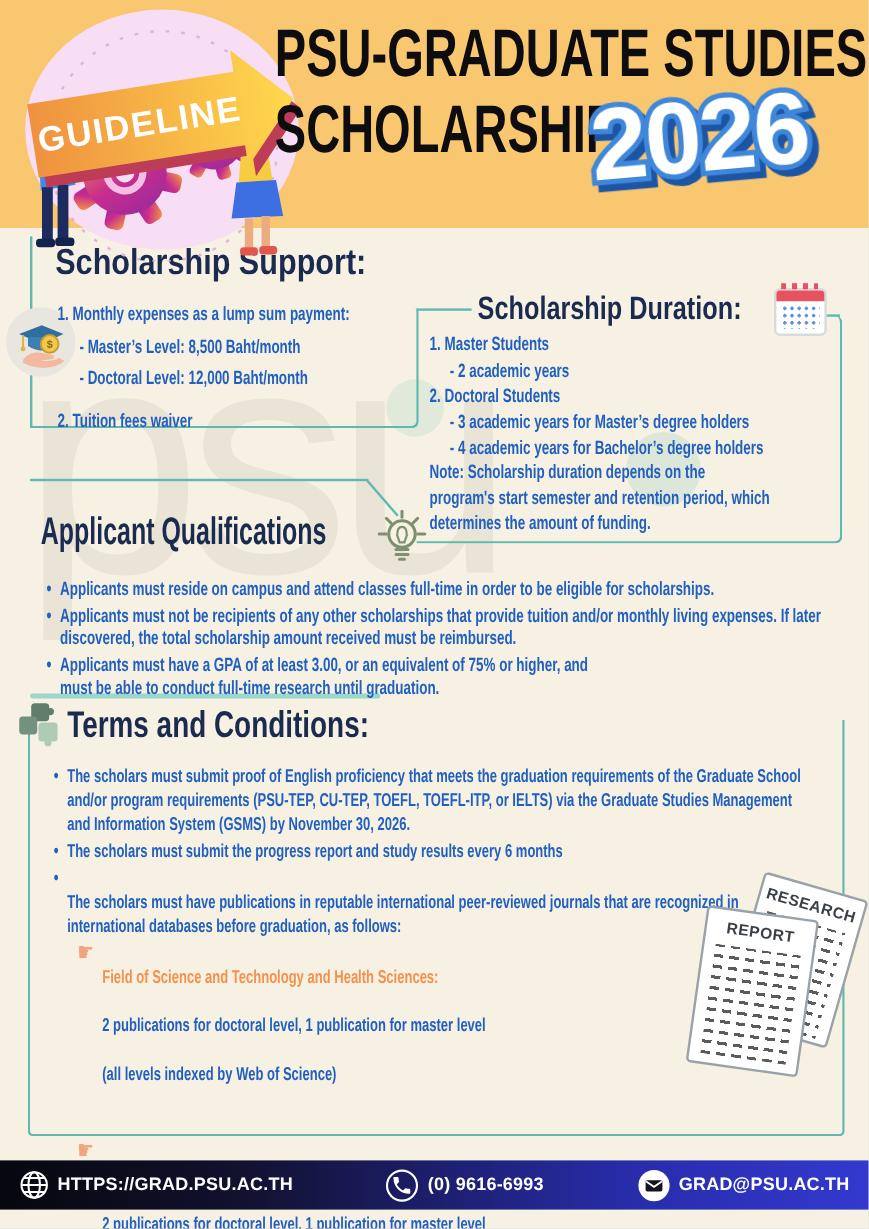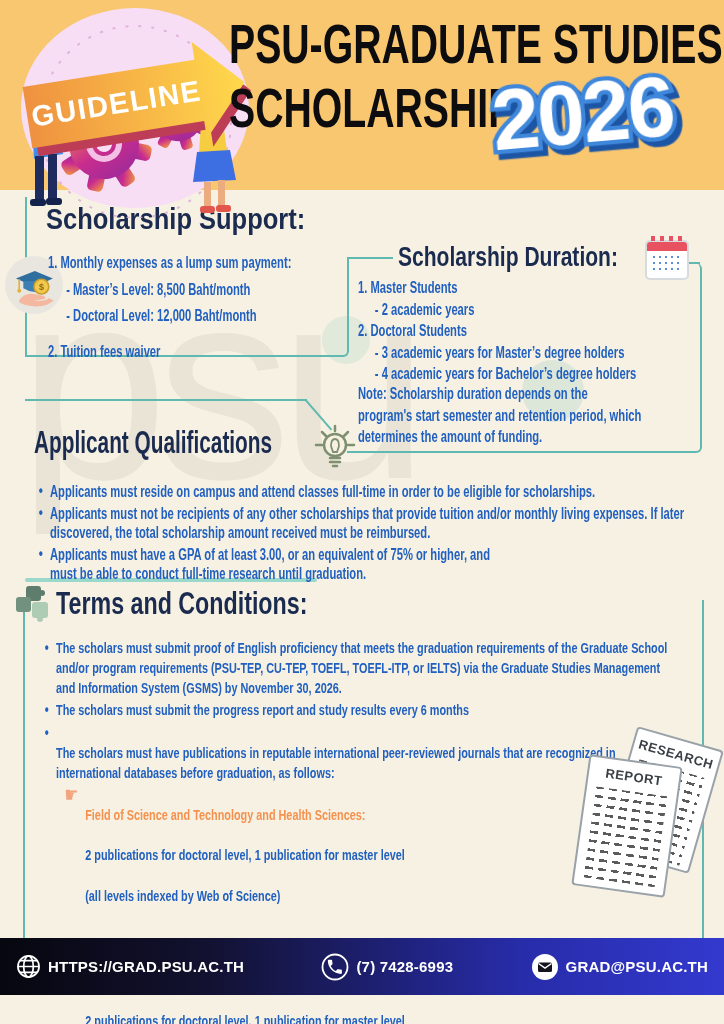--- a/index.html
+++ b/index.html
@@ -88,21 +88,21 @@
       box-sizing:border-box;padding-top:7px;}
   .paper-back{left:40px;top:0;width:90px;height:128px;transform:rotate(16deg);}
   .paper-front{left:2px;top:24px;width:94px;height:132px;transform:rotate(8deg);}
   .paper-title{text-align:center;font-weight:bold;font-size:13px;color:#3A3F45;letter-spacing:.5px;}
   .paper-lines{margin:7px 9px 0 9px;height:92px;
       background:repeating-linear-gradient(90deg,#5b5b5b 0 8px,transparent 8px 13px);
       -webkit-mask-image:repeating-linear-gradient(0deg,#000 0 2.6px,transparent 2.6px 9px);
               mask-image:repeating-linear-gradient(0deg,#000 0 2.6px,transparent 2.6px 9px);}
 
   
-  .footer{position:absolute;left:0;top:938px;width:724px;height:57px;box-sizing:border-box;
+  .footer{position:absolute;left:0;top:967px;width:724px;height:41px;box-sizing:border-box;
       background:linear-gradient(90deg,#07070F,#12112F 28%,#272CA9 72%,#3339CE);
       display:flex;align-items:center;justify-content:space-between;padding:0 16px;z-index:4;text-align:center;}
   .f-item{display:flex;align-items:center;gap:7px;color:#fff;font-weight:bold;font-size:15px;
       letter-spacing:.2px;white-space:nowrap;}
 </style>
 </head>
 <body>
 
 <div class="page">
 
@@ -321,21 +321,21 @@
       </svg>
       <span>HTTPS://GRAD.PSU.AC.TH</span>
     </div>
     <div class="f-item">
       <svg width="28" height="28" viewBox="0 0 28 28">
         <circle cx="14" cy="14" r="12.5" fill="none" stroke="#fff" stroke-width="1.8"></circle>
         <g transform="translate(4.5,4.5) scale(0.78)">
           <path fill="#fff" d="M6.62 10.79c1.44 2.83 3.76 5.14 6.59 6.59l2.2-2.2c.27-.27.67-.36 1.02-.24 1.12.37 2.33.57 3.57.57.55 0 1 .45 1 1V20c0 .55-.45 1-1 1-9.39 0-17-7.61-17-17 0-.55.45-1 1-1h3.5c.55 0 1 .45 1 1 0 1.25.2 2.45.57 3.57.11.35.03.74-.25 1.02l-2.2 2.2z"></path>
         </g>
       </svg>
-      <span>(7) 7428-6993</span>
+      <span>(0) 9616-6993</span>
     </div>
     <div class="f-item">
       <svg width="28" height="28" viewBox="0 0 28 28">
         <circle cx="14" cy="14" r="13" fill="#fff"></circle>
         <rect x="7" y="9.5" width="14" height="9.5" rx="1.5" fill="#14141C"></rect>
         <path d="M7.5 10.5 L14 15 L20.5 10.5" stroke="#fff" stroke-width="1.5" fill="none"></path>
       </svg>
       <span>GRAD@PSU.AC.TH</span>
     </div>
   </div>

